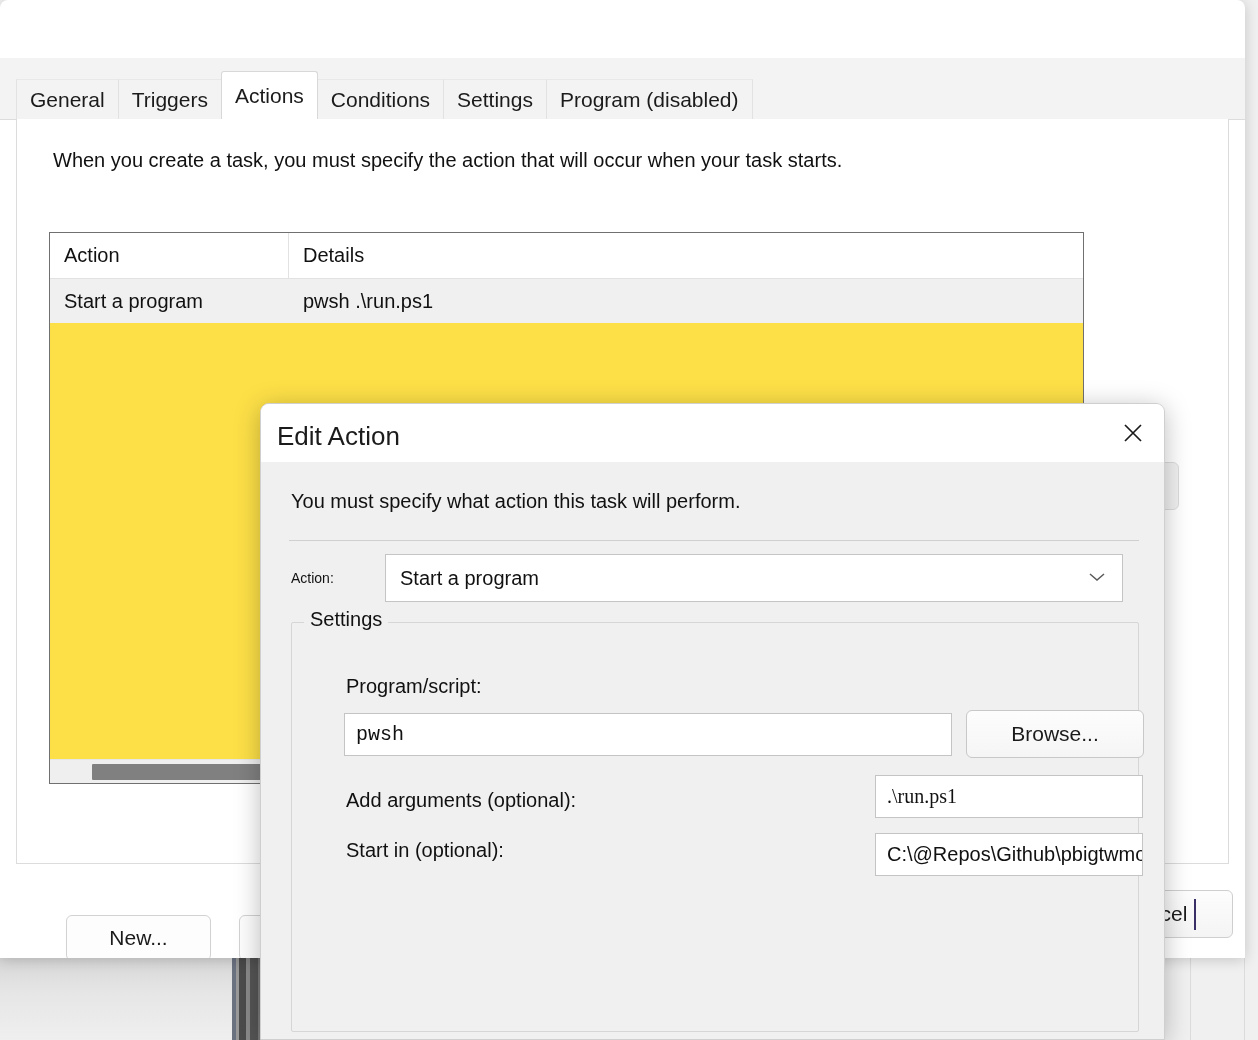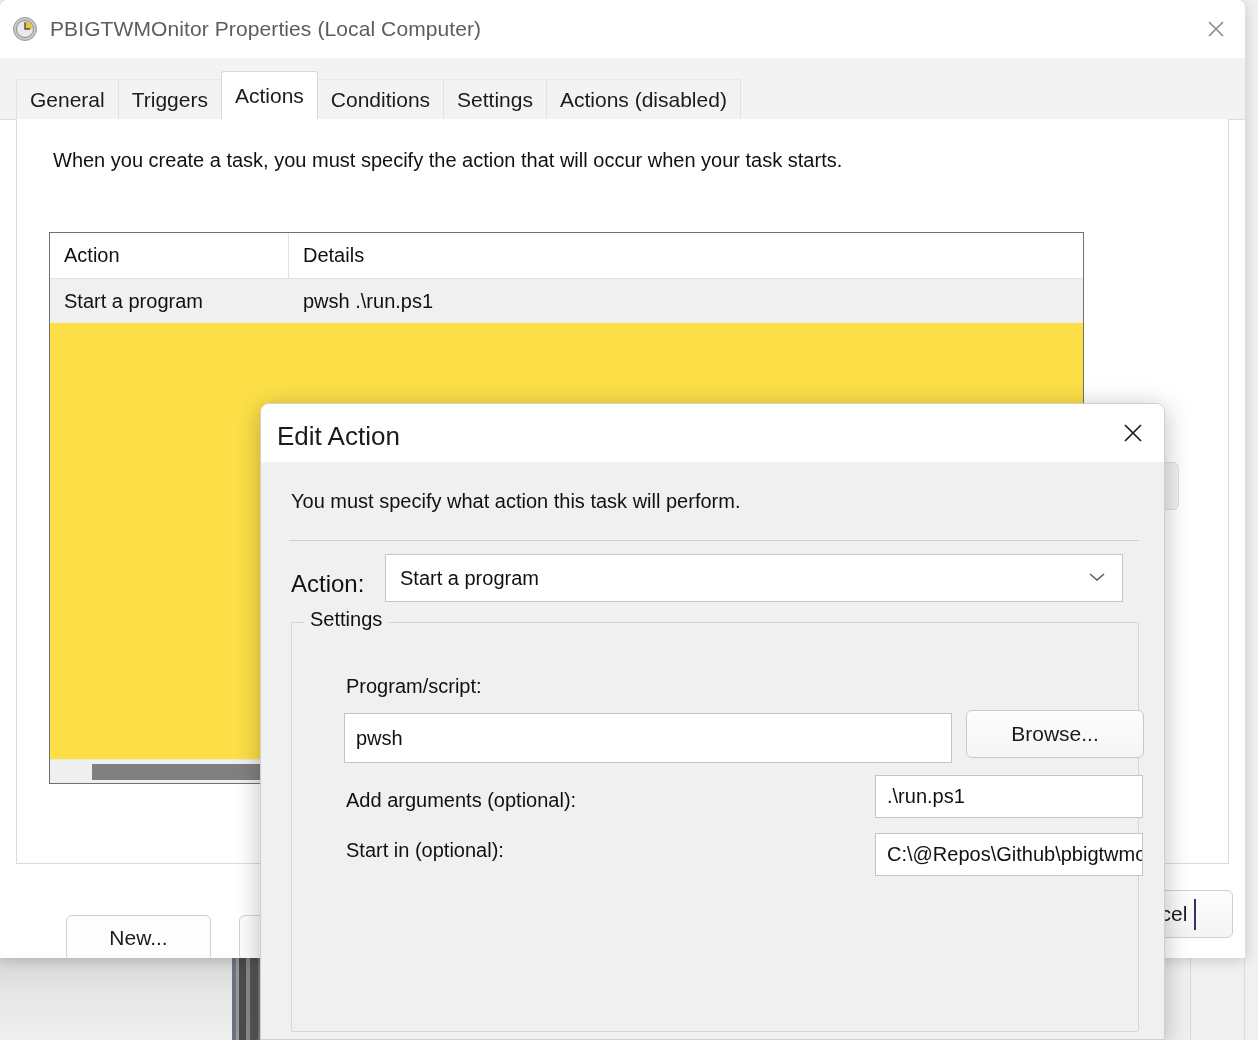--- a/index.html
+++ b/index.html
@@ -239,21 +239,21 @@
     font-size: 20px; color: #111111;
     white-space: nowrap;
   }
   .dlg-hr {
     position: absolute; left: 28px; top: 78px; width: 850px; height: 1px;
     background: #d0d0d0;
   }
 
   .action-label {
     position: absolute; left: 30px; top: 108px;
-    font-size: 24px; color: #111111;
+    font-size: 14px; color: #111111;
   }
   .combo {
     position: absolute; left: 124px; top: 92px; width: 738px; height: 48px;
     background: #ffffff;
     border: 1px solid #c4c4c4;
     display: flex; align-items: center;
     cursor: default;
   }
   .combo .value {
     font-size: 20px; color: #111111; margin-left: 14px;
@@ -288,22 +288,22 @@
     position: absolute;
     background: #ffffff;
     border: 1px solid #c4c4c4;
     display: flex; align-items: center;
     font-size: 20px; color: #111111;
     padding-left: 11px;
     overflow: hidden;
     white-space: nowrap;
     cursor: text;
   }
-  .tb-program { left: 52px;  top: 90px;  width: 608px; height: 50px; }
-  .tb-args    { left: 583px; top: 152px; width: 268px; height: 43px; }
+  .tb-program { left: 52px;  top: 90px;  width: 608px; height: 43px; font-family: Liberation Mono, monospace; }
+  .tb-args    { left: 583px; top: 152px; width: 268px; height: 43px; font-family: Liberation Serif, serif; }
   .tb-startin { left: 583px; top: 210px; width: 268px; height: 43px; }
 
   .browse-btn {
     position: absolute; left: 674px; top: 87px; width: 178px; height: 48px;
     background: linear-gradient(180deg,#fdfdfd 0%,#f5f5f5 100%);
     border: 1px solid #c8c8c8;
     border-radius: 6px;
     font-size: 21px; color: #1b1b1b;
     display: flex; align-items: center; justify-content: center;
     cursor: default;
@@ -322,44 +322,29 @@
   <div class="bg-strip s3"></div>
   <div class="bg-strip s4"></div>
   <div class="bg-strip s5"></div>
   <div class="bg-strip s6"></div>
   <div class="bg-strip s7"></div>
   <div class="bg-vline" style="left:1190px;"></div>
   <div class="bg-vline" style="left:1244px;"></div>
 
   <div class="main-window">
 
-    <div class="titlebar">
-      <svg class="title-icon" viewBox="0 0 26 26">
-        <circle cx="13" cy="13" r="11.5" fill="#c9c9c9" stroke="#9a9a9a" stroke-width="1"></circle>
-        <circle cx="13" cy="13" r="8.5" fill="#e9e9e9"></circle>
-        <path d="M13 13 L13 5.2 A7.8 7.8 0 0 1 20.8 13 Z" fill="#e8c24a"></path>
-        <circle cx="13" cy="13" r="8.5" fill="none" stroke="#8f8f8f" stroke-width="1"></circle>
-        <path d="M13 13 L13 6.8 M13 13 L17.6 13" stroke="#4a4a4a" stroke-width="1.4" fill="none" stroke-linecap="round"></path>
-      </svg>
-      <div class="title-text">PBIGTWMOnitor Properties (Local Computer)</div>
-      <div class="win-close">
-        <svg width="20" height="20" viewBox="0 0 20 20">
-          <path d="M3 3 L17 17 M17 3 L3 17" stroke="#8a8a8a" stroke-width="1.6" fill="none"></path>
-        </svg>
-      </div>
-    </div>
 
     <div class="tabstrip">
       <div class="tabs">
         <div class="tab">General</div>
         <div class="tab">Triggers</div>
         <div class="tab selected">Actions</div>
         <div class="tab">Conditions</div>
         <div class="tab">Settings</div>
-        <div class="tab">Actions (disabled)</div>
+        <div class="tab">Program (disabled)</div>
       </div>
     </div>
 
     <div class="tabpanel">
 
       <div class="intro-text">When you create a task, you must specify the action that will occur when your task starts.</div>
 
       <div class="listview">
         <div class="lv-header">
           <div class="lv-th col-action">Action</div>

